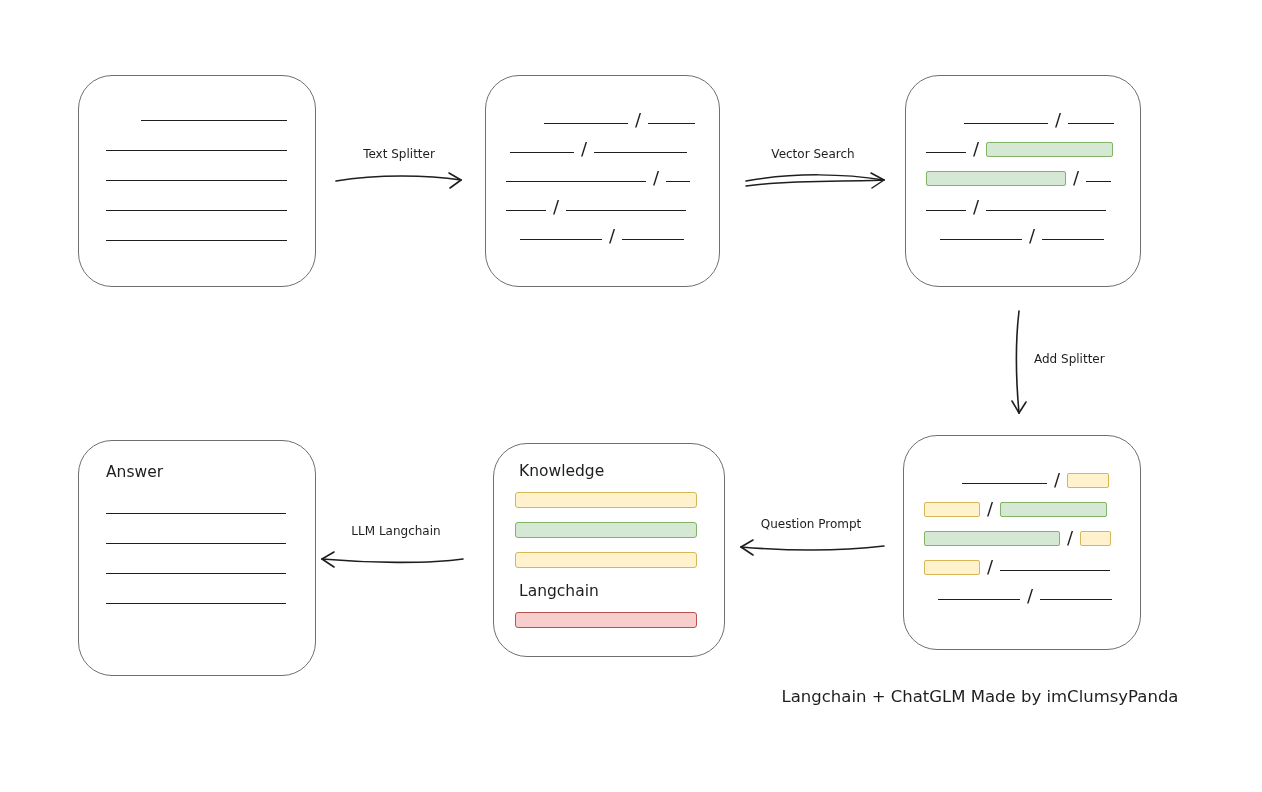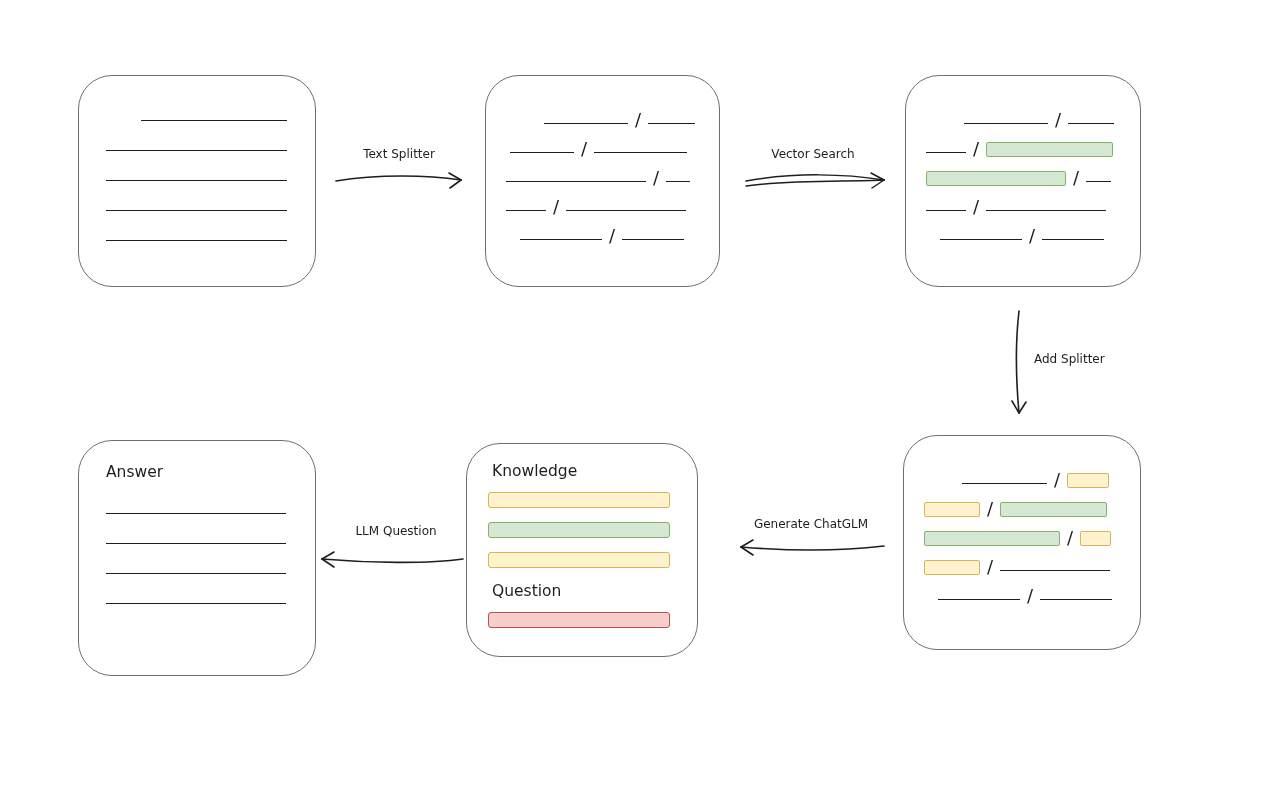--- a/index.html
+++ b/index.html
@@ -140,29 +140,29 @@
           <span class="seg-line" style="width: 110px;"></span>
         </div>
         <div class="chunk-row" style="padding-left: 14px;">
           <span class="seg-line" style="width: 82px;"></span>
           <span class="slash">/</span>
           <span class="seg-line" style="width: 72px;"></span>
         </div>
       </div>
   </div>
 
-  <div class="box" style="left:466px;top:443px;width:232px;height:214px;">
+  <div class="box" style="left:493px;top:443px;width:232px;height:214px;">
     <div class="prompt-inner">
       <div class="prompt-label">Knowledge</div>
       <div>
           <div class="prompt-bar yellow"></div>
           <div class="prompt-bar green"></div>
           <div class="prompt-bar yellow"></div>
         </div>
-      <div class="prompt-label question-label">Question</div>
+      <div class="prompt-label question-label">Langchain</div>
       <div>
           <div class="prompt-bar red"></div>
         </div>
     </div>
   </div>
 
   <div class="box" style="left:78px;top:440px;width:238px;height:236px;">
     <div class="box-title" style="left:27px;top:22px;">Answer</div>
     <div></div>
   <div class="doc-line" style="left: 27px; top: 72px; width: 180px;"></div>
@@ -196,16 +196,17 @@
     <g stroke="#1e1e1e" stroke-width="1.6" fill="none" stroke-linecap="round">
       <path d="M463,559 C428,564 368,563 322,559"></path>
       <path d="M322,559 L334,552"></path>
       <path d="M322,559 L334,567"></path>
     </g>
   </svg>
 
   <div class="arrow-label center" style="left:336px;top:147px;width:126px;">Text Splitter</div>
   <div class="arrow-label center" style="left:742px;top:147px;width:142px;">Vector Search</div>
   <div class="arrow-label" style="left:1034px;top:352px;">Add Splitter</div>
-  <div class="arrow-label center" style="left:735px;top:517px;width:152px;">Generate ChatGLM</div>
-  <div class="arrow-label center" style="left:328px;top:524px;width:136px;">LLM Question</div>
-
+  <div class="arrow-label center" style="left:735px;top:517px;width:152px;">Question Prompt</div>
+  <div class="arrow-label center" style="left:328px;top:524px;width:136px;">LLM Langchain</div>
+
+  <div class="footer-note">Langchain + ChatGLM Made by imClumsyPanda</div>
 </div>
 
 </body></html>

